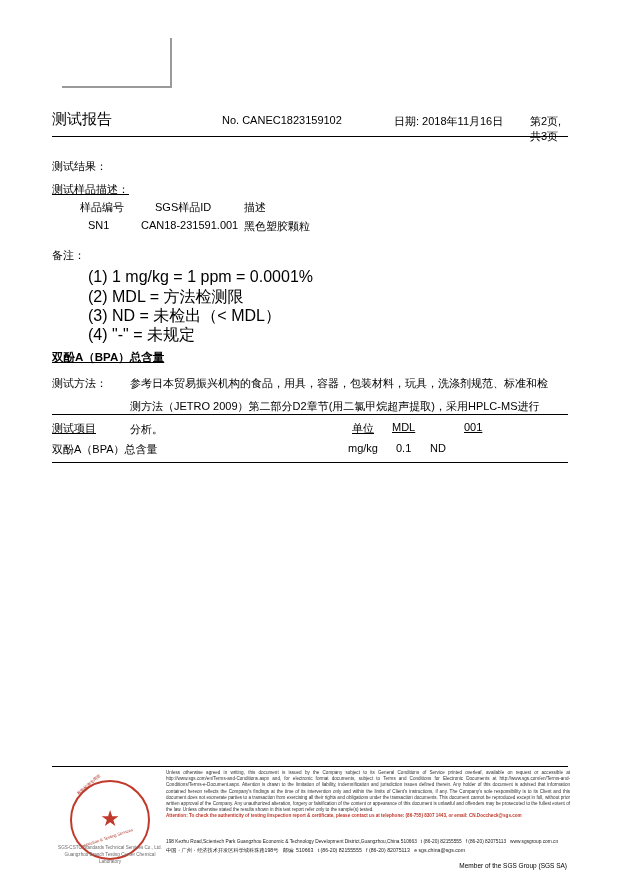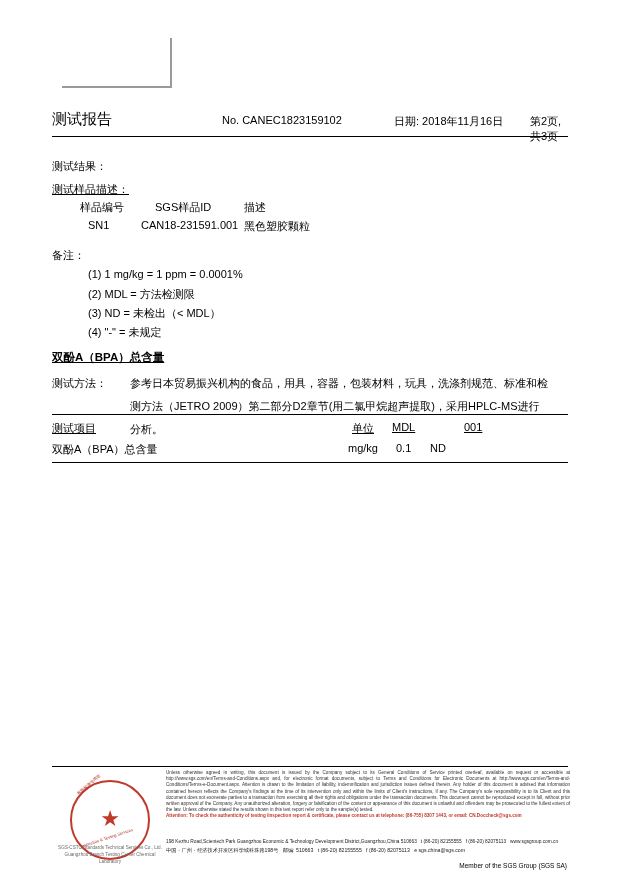--- a/index.html
+++ b/index.html
@@ -119,21 +119,21 @@
   .tbl-hdr-no { left: 80px; top: 200px; }
   .tbl-hdr-id { left: 155px; top: 200px; }
   .tbl-hdr-desc { left: 244px; top: 200px; }
   .tbl-val-no { left: 88px; top: 219px; }
   .tbl-val-id { left: 141px; top: 219px; }
   .tbl-val-desc { left: 244px; top: 219px; }
 
   
   .notes .note {
     position: absolute;
-    font-size: 11px;
+    font-size: 16px;
     color: #000;
     white-space: nowrap;
     left: 88px;
   }
 
   
   .method-para {
     position: absolute;
     left: 130px;
     top: 372px;

